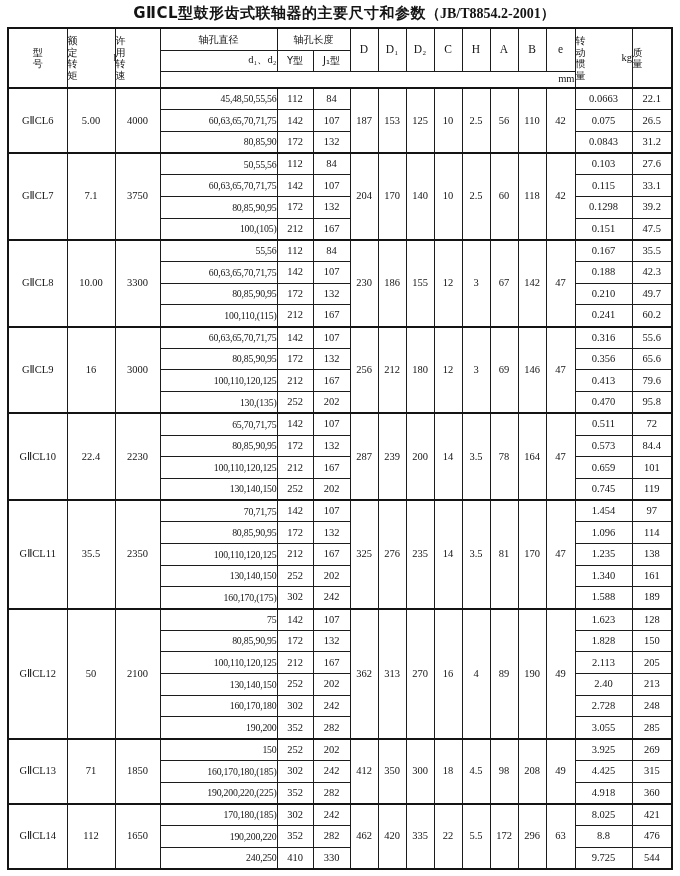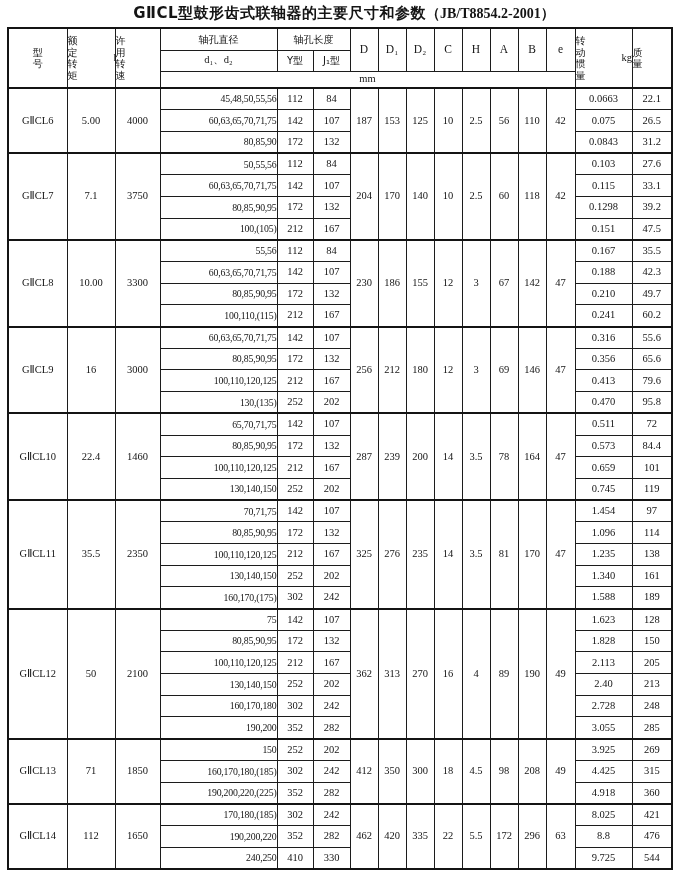--- a/index.html
+++ b/index.html
@@ -46,20 +46,21 @@
     font-family:"DejaVu Sans","Liberation Sans",sans-serif;
     font-size:10px;
   }
   thead th.dim {
     font-family:"Liberation Serif","DejaVu Sans",serif;
     font-size:11.5px;
   }
   thead th.unit-cell {
     font-family:"Liberation Serif","DejaVu Sans",serif;
     font-size:10.5px;
+    text-align:right;
   }
   .flexcol {
     display:flex;
     justify-content:space-around;
     align-items:center;
     height:100%;
   }
   .flexcol .unit {
     font-family:"Liberation Serif","DejaVu Sans",serif;
     font-size:10.5px;
@@ -298,21 +299,21 @@
       <tr>
         <td class="bore">130,(135)</td>
         <td>252</td>
         <td>202</td>
         <td>0.470</td>
         <td>95.8</td>
       </tr>
       <tr class="group-start">
         <td rowspan="4" class="model-cell">GⅡCL10</td>
         <td rowspan="4">22.4</td>
-        <td rowspan="4">1460</td>
+        <td rowspan="4">2230</td>
         <td class="bore">65,70,71,75</td>
         <td>142</td>
         <td>107</td>
         <td rowspan="4">287</td>
         <td rowspan="4">239</td>
         <td rowspan="4">200</td>
         <td rowspan="4">14</td>
         <td rowspan="4">3.5</td>
         <td rowspan="4">78</td>
         <td rowspan="4">164</td>

